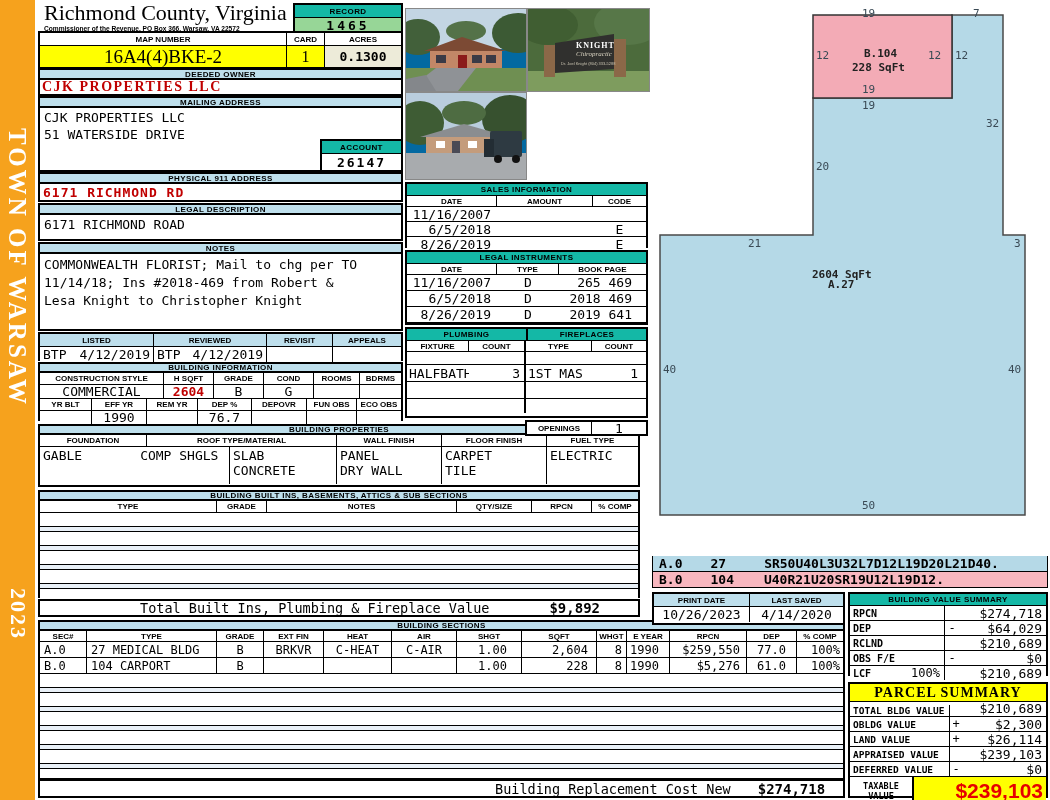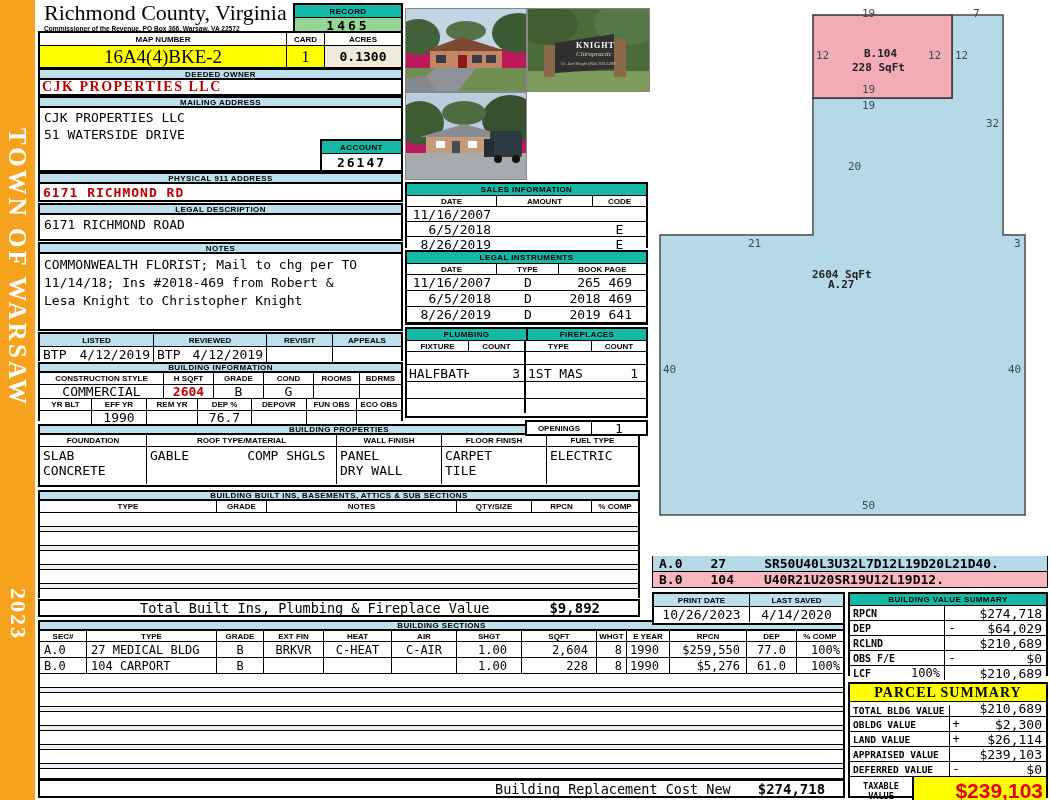--- a/index.html
+++ b/index.html
@@ -22,21 +22,21 @@
   .ct{justify-content:center;}
   .rt{justify-content:flex-end;}
   .m13{font:13px "DejaVu Sans Mono",monospace;white-space:pre;}
   .bold{font-weight:bold;}
   .red{color:#C00000;}
   .stripes{background:repeating-linear-gradient(to bottom,#fff 0,#fff 13px,#000 13px,#000 14px,#E9F0F7 14px,#E9F0F7 18px,#000 18px,#000 19px);}
   .dim{position:absolute;font:11px "DejaVu Sans Mono",monospace;color:#3a4a55;}
   .sklab{position:absolute;font:bold 11px "DejaVu Sans Mono",monospace;color:#222;}
   .legrow{display:flex;align-items:center;border:1px solid #000;border-top:none;
           font:bold 13px "DejaVu Sans Mono",monospace;}
-  .photo{position:absolute;overflow:hidden;border:1px solid #888;background:#be185d;}
+  .photo{position:absolute;overflow:hidden;border:1px solid #888;background:#0369a1;}
 </style>
 </head>
 <body>
 
 <div id="page">
 
   <div class="a" style="left:0;top:0;width:35px;height:800px;background:#F6A21D;">
     <div class="a" style="left:3px;top:128px;writing-mode:vertical-rl;font:bold 25px 'Liberation Serif',serif;color:#fff;letter-spacing:3px;">TOWN OF WARSAW</div>
     <div class="a" style="left:5px;top:588px;writing-mode:vertical-rl;font:bold 22px 'Liberation Serif',serif;color:#fff;letter-spacing:2px;">2023</div>
   </div>
@@ -157,27 +157,27 @@
   <div class="a bar" style="left:38px;top:424px;width:602px;height:11px;">BUILDING PROPERTIES</div>
   <div class="a b2" style="left:38px;top:435px;width:602px;height:52px;border-top:none;">
     <div class="hrow" style="height:11px;">
       <div class="hc" style="width:107px;">FOUNDATION</div>
       <div class="hc" style="width:190px;">ROOF TYPE/MATERIAL</div>
       <div class="hc" style="width:105px;">WALL FINISH</div>
       <div class="hc" style="width:105px;">FLOOR FINISH</div>
       <div class="hc" style="flex:1;">FUEL TYPE</div>
     </div>
     <div class="vrow" style="height:37px;border-bottom:none;align-items:flex-start;">
+      <div class="vc" style="width:190px;height:100%;align-items:flex-start;padding:1px 0 0 3px;">
+        <span>GABLE</span>
+        <span style="margin-left:58px;">COMP SHGLS</span>
+      </div>
       <div class="vc" style="width:107px;height:100%;flex-direction:column;align-items:flex-start;justify-content:flex-start;padding:1px 0 0 3px;">
         <span>SLAB</span>
         <span>CONCRETE</span>
-      </div>
-      <div class="vc" style="width:190px;height:100%;align-items:flex-start;padding:1px 0 0 3px;">
-        <span>GABLE</span>
-        <span style="margin-left:58px;">COMP SHGLS</span>
       </div>
       <div class="vc" style="width:105px;height:100%;flex-direction:column;align-items:flex-start;justify-content:flex-start;padding:1px 0 0 3px;">
         <span>PANEL</span>
         <span>DRY WALL</span>
       </div>
       <div class="vc" style="width:105px;height:100%;flex-direction:column;align-items:flex-start;justify-content:flex-start;padding:1px 0 0 3px;">
         <span>CARPET</span>
         <span>TILE</span>
       </div>
       <div class="vc" style="flex:1;height:100%;align-items:flex-start;padding:1px 0 0 3px;">ELECTRIC</div>
@@ -397,21 +397,21 @@
       <rect x="161" y="15" width="139" height="83" fill="#F3ABB6" stroke="#333" stroke-width="1.5"></rect>
     </svg>
     <span class="dim" style="left:210px;top:7px;">19</span>
     <span class="dim" style="left:321px;top:7px;">7</span>
     <span class="dim" style="left:164px;top:49px;">12</span>
     <span class="dim" style="left:276px;top:49px;">12</span>
     <span class="dim" style="left:303px;top:49px;">12</span>
     <span class="dim" style="left:210px;top:83px;">19</span>
     <span class="dim" style="left:210px;top:99px;">19</span>
     <span class="dim" style="left:334px;top:117px;">32</span>
-    <span class="dim" style="left:164px;top:160px;margin-left:32px;">20</span>
+    <span class="dim" style="left:164px;top:160px;">20</span>
     <span class="dim" style="left:96px;top:237px;">21</span>
     <span class="dim" style="left:362px;top:237px;">3</span>
     <span class="dim" style="left:11px;top:363px;">40</span>
     <span class="dim" style="left:356px;top:363px;">40</span>
     <span class="dim" style="left:210px;top:499px;">50</span>
     <span class="sklab" style="left:212px;top:47px;">B.104</span>
     <span class="sklab" style="left:200px;top:61px;">228 SqFt</span>
     <span class="sklab" style="left:176px;top:254px;margin-top:24px;">A.27</span>
     <span class="sklab" style="left:160px;top:268px;">2604 SqFt</span>
   </div>

